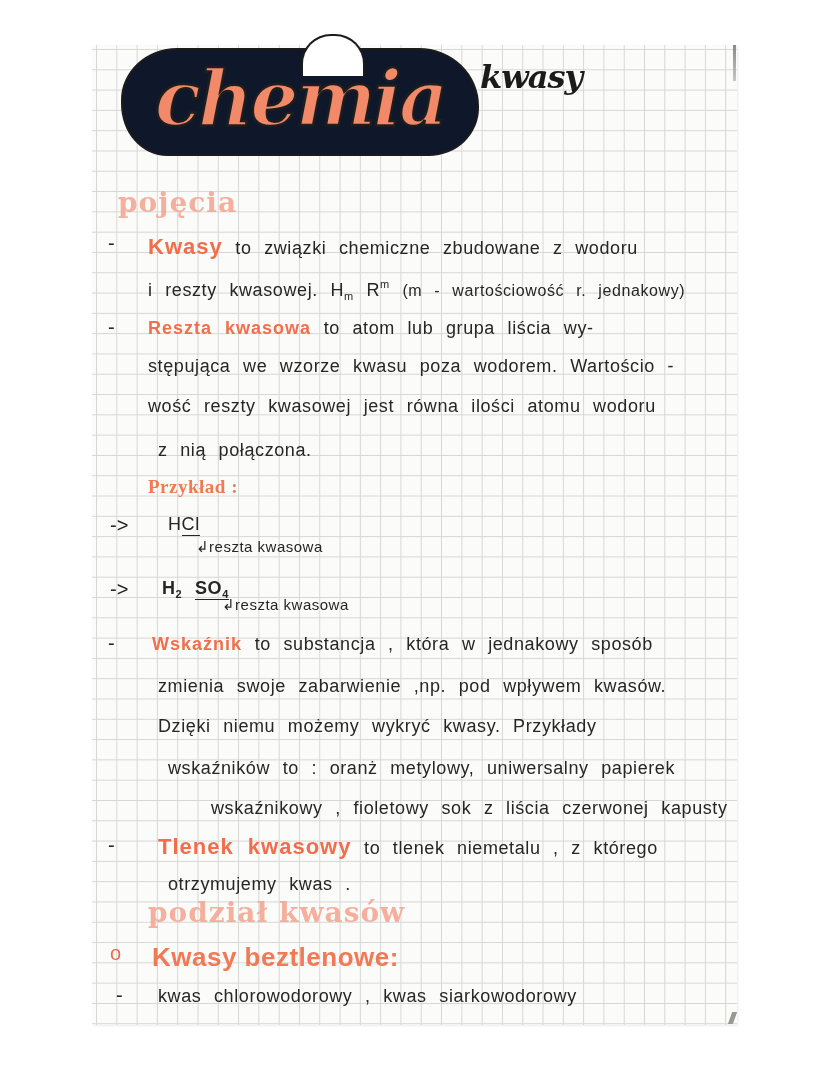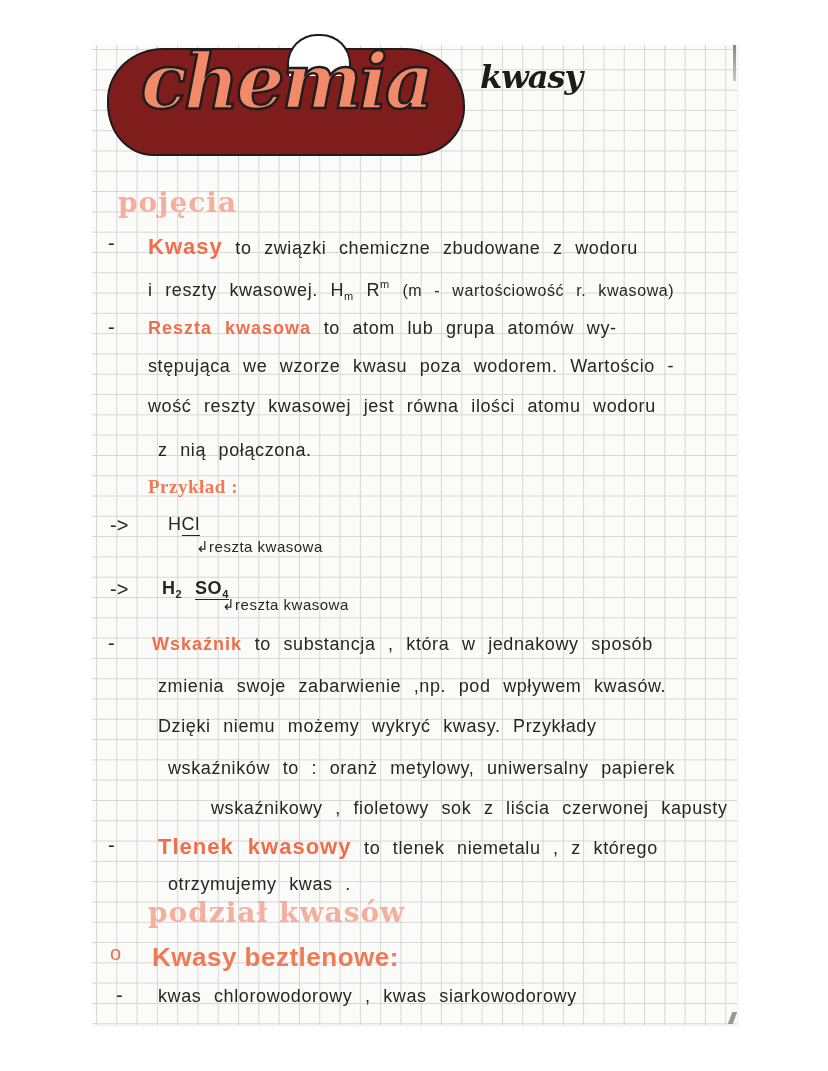--- a/index.html
+++ b/index.html
@@ -29,26 +29,26 @@
     .page-corner {
       position: absolute; left: 730px; top: 1012px;
       width: 5px; height: 12px;
       background: #9a9a94;
       transform: skewX(-20deg);
     }
 
     
     .title-sticker {
       position: absolute;
-      left: 107px; top: 48px;
+      left: 121px; top: 48px;
       width: 358px; height: 108px;
-      background: #7f1d1d;
+      background: #0f172a;
       border: 2.5px solid #1c1c1c;
       border-radius: 56px 60px 50px 46px / 52px 58px 48px 52px;
-      display: flex; justify-content: center;
+      display: flex; align-items: center; justify-content: center;
     }
     .title-sticker::before {
       content: "";
       position: absolute;
       left: 178px; top: -16px;
       width: 60px; height: 40px;
       background: #ffffff;
       border: 2.5px solid #1c1c1c;
       border-bottom: none;
       border-radius: 30px 30px 0 0;
@@ -146,27 +146,27 @@
 <div class="section-heading" style="left:118px; top:186px;">pojęcia</div>
 
 <div class="bullet" style="left:108px; top:232px;">-</div>
 <div class="line" style="left:148px; top:234px;">
   <span class="term big">Kwasy</span>
   <span>to związki chemiczne zbudowane z wodoru</span>
 </div>
 <div class="line" style="left:148px; top:278px;">
   <span>i reszty kwasowej.</span>
   <span><span>H</span><span class="sub">m</span> <span>R</span><span class="sup">m</span></span>
-  <span style="font-size:16px;">(m - wartościowość r. kwasowa)</span>
+  <span style="font-size:16px;">(m - wartościowość r. jednakowy)</span>
 </div>
 
 <div class="bullet" style="left:108px; top:316px;">-</div>
 <div class="line" style="left:148px; top:318px;">
   <span class="term">Reszta kwasowa</span>
-  <span>to atom lub grupa atomów wy-</span>
+  <span>to atom lub grupa liścia wy-</span>
 </div>
 <div class="line" style="left:148px; top:356px;">stępująca we wzorze kwasu poza wodorem. Wartościo -</div>
 <div class="line" style="left:148px; top:396px;">wość reszty kwasowej jest równa ilości atomu wodoru</div>
 <div class="line" style="left:158px; top:440px;">z nią połączona.</div>
 
 <div class="orange-label" style="left:148px; top:476px;font-family:Liberation Serif, serif;">Przykład :</div>
 
 <div class="bullet" style="left:110px; top:514px;">
   <span>-&gt;</span>
 </div>

